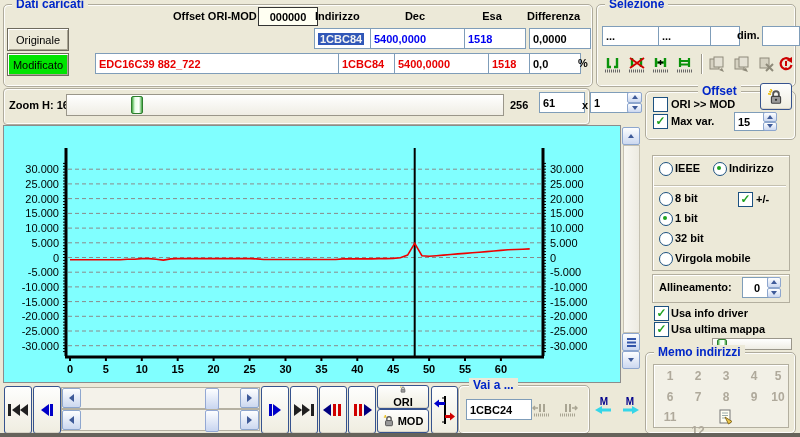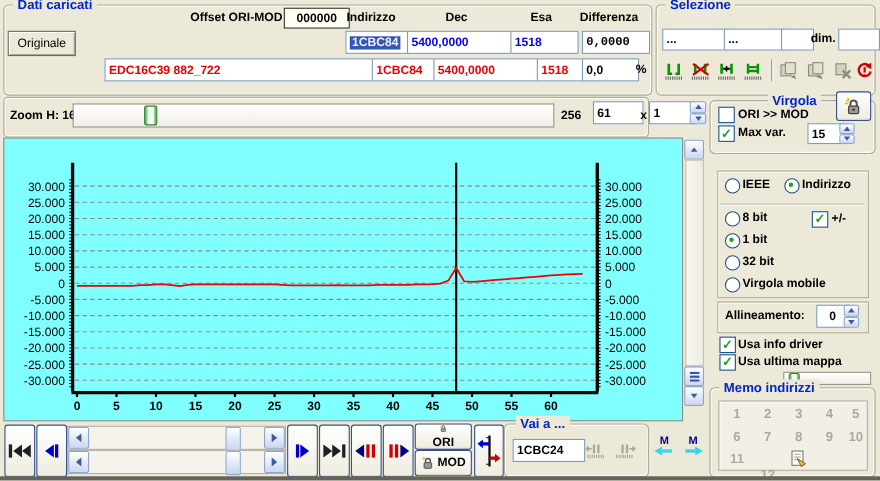--- a/index.html
+++ b/index.html
@@ -66,22 +66,23 @@
   <div class="lbl" style="left:370px;top:10px;width:90px;text-align:center;">Dec</div>
   <div class="lbl" style="left:464px;top:10px;width:56px;text-align:center;">Esa</div>
   <div class="lbl" style="left:527px;top:10px;">Differenza</div>
 
   <div class="rbtn" style="left:7px;top:28px;width:60px;height:21px;">Originale</div>
   <div class="field" style="left:314px;top:28px;width:52px;height:19px;">
       <span class="sel">1CBC84</span>
     </div>
   <div class="field blue-t" style="left:370px;top:28px;width:88px;height:19px;">5400,0000</div>
   <div class="field blue-t" style="left:464px;top:28px;width:54px;height:19px;">1518</div>
-  <div class="field" style="left:529px;top:28px;width:54px;height:19px;font-family:Liberation Mono, monospace;">0,0000</div>
-
+  <div class="field" style="left:529px;top:28px;width:54px;height:19px;">0,0000</div>
+
+  <div class="rbtn" style="left:7px;top:53px;width:60px;height:21px;background:#00E400;">Modificato</div>
   <div class="field red-t" style="left:71px;top:53px;width:240px;height:19px;">EDC16C39 882_722</div>
   <div class="field red-t" style="left:314px;top:53px;width:52px;height:19px;">1CBC84</div>
   <div class="field red-t" style="left:370px;top:53px;width:88px;height:19px;">5400,0000</div>
   <div class="field red-t" style="left:464px;top:53px;width:54px;height:19px;">1518</div>
   <div class="field" style="left:529px;top:53px;width:44px;height:19px;">0,0</div>
   <div class="lbl" style="left:578px;top:57px;">%</div>
 
   <div class="grp" style="left:596px;top:4px;width:198px;height:81px;">
     <div class="gtitle">Selezione</div>
   </div>
@@ -381,21 +382,21 @@
           <rect y="3.5" width="9" height="2" fill="#3355AA"></rect>
           <rect y="7" width="9" height="2" fill="#3355AA"></rect>
         </svg>
     </div>
     <div class="sbtn" style="position:absolute;top:224px;left:0;width:16px;height:16px;">
         <div class="tri-down"></div>
       </div>
   </div>
 
   <div class="grp" style="left:645px;top:91px;width:149px;height:47px;">
-    <div class="gtitle" style="left:52px;">Virgola</div>
+    <div class="gtitle" style="left:52px;">Offset</div>
   </div>
   <div class="xbtn" style="left:760px;top:83px;width:30px;height:25px;">
     <svg width="16" height="16" viewBox="0 0 14 14">
         <path d="M4.5 6.5 V4.5 a2.5 2.5 0 0 1 5 0 V6.5" fill="none" stroke="#555" stroke-width="1.6"></path>
         <rect x="3" y="6.5" width="8" height="6" rx="1" fill="#9A9A9A" stroke="#444"></rect>
         <circle cx="7" cy="9.5" r="1" fill="#333"></circle>
         <path d="M1 2 L3 3 M2.2 0 L3.6 2 M0 4.2 L2.6 4.6" stroke="#E8B800" stroke-width="1.2"></path>
       </svg>
   </div>
   <div class="chk" style="left:653px;top:97px;"></div>

